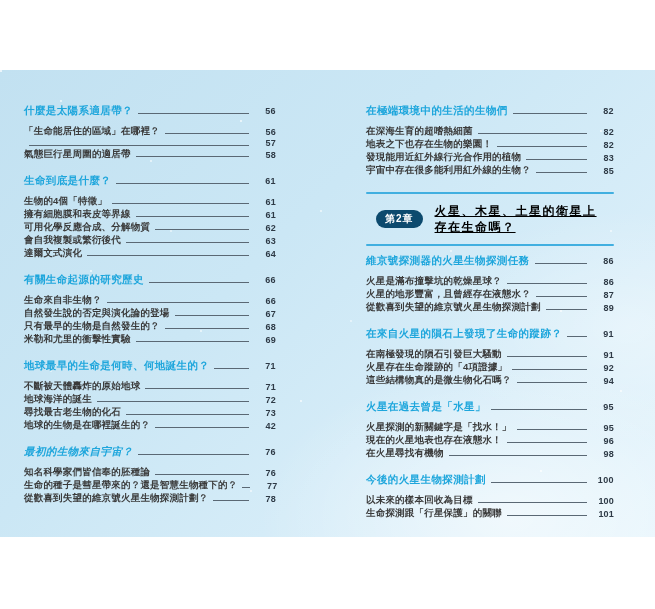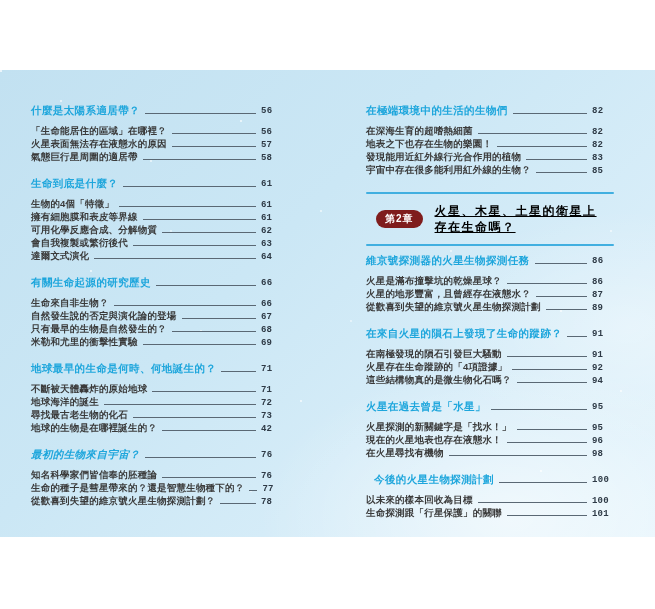--- a/index.html
+++ b/index.html
@@ -25,32 +25,32 @@
       300px 330px 0 rgba(255,255,255,.8), 120px 380px 0 rgba(255,255,255,.7),
       390px 60px 0 rgba(255,255,255,.8), 450px 180px 0 rgba(255,255,255,.7),
       520px 100px 0 rgba(255,255,255,.9), 600px 60px 0 rgba(255,255,255,.8),
       560px 240px 0 rgba(255,255,255,.8), 620px 320px 0 rgba(255,255,255,.8),
       480px 300px 0 rgba(255,255,255,.7), 540px 400px 0 rgba(255,255,255,.9),
       430px 430px 0 rgba(255,255,255,.8), 250px 420px 0 rgba(255,255,255,.7),
       350px 250px 0 rgba(255,255,255,.6), 50px 300px 0 rgba(255,255,255,.6),
       610px 160px 0 rgba(255,255,255,.7), 170px 160px 0 rgba(255,255,255,.6);
   }
   .col{position:absolute;top:104px;}
-  .col-left{left:31px;width:252px;}
+  .col-left{left:24px;width:252px;}
   .col-right{left:366px;width:248px;}
   .row{display:flex;align-items:center;white-space:nowrap;}
   .row.item{font-size:9.5px;color:#3a3a3a;font-weight:bold;margin:0 0;letter-spacing:.2px;}
   .row.head{font-size:10.5px;font-weight:bold;margin:13px 0 7px;letter-spacing:.4px;}
   .col .sec:first-child .row.head{margin-top:0;}
   .leader{flex:1;min-width:8px;height:4px;border-bottom:1px solid #5a6874;margin:0 5px;}
-  .pagenum{font-family:Liberation Mono, monospace;font-size:9px;font-weight:bold;color:#2e3a46;width:22px;flex:none;}
+  .pagenum{font-family:Liberation Sans, sans-serif;font-size:9px;font-weight:bold;color:#2e3a46;width:22px;text-align:right;flex:none;}
   .chapter{margin:15px 0 8px;}
   .chapter .rule{height:2px;background:#41afe0;border-radius:1px;}
   .chapter-body{display:flex;align-items:center;padding:9px 0;}
-  .badge{flex:none;background:#7f1d1d;color:#ffffff;font-size:10px;font-weight:bold;
+  .badge{flex:none;background:#0c4a6e;color:#ffffff;font-size:10px;font-weight:bold;
          padding:2px 9px;border-radius:10px;margin:0 12px 0 10px;letter-spacing:1px;}
   .chapter-title{font-size:12px;font-weight:bold;color:#000000;line-height:1.35;letter-spacing:1.5px;white-space:nowrap;text-decoration:underline;}
 </style>
 </head>
 <body>
 
 <div class="canvas">
   <div class="sky"></div>
 
   <div class="col col-left" id="left-col">
@@ -59,21 +59,20 @@
     <span class="label" style="color: rgb(30, 166, 220);">什麼是太陽系適居帶？</span>
     <span class="leader"></span>
     <span class="pagenum">56</span>
   </div>
         <div class="row item">
     <span class="label">「生命能居住的區域」在哪裡？</span>
     <span class="leader"></span>
     <span class="pagenum">56</span>
   </div>
         <div class="row item">
-    <span class="label">火星表面無法存在液態水的原因</span>
     <span class="leader"></span>
     <span class="pagenum">57</span>
   </div>
         <div class="row item">
     <span class="label">氣態巨行星周圍的適居帶</span>
     <span class="leader"></span>
     <span class="pagenum">58</span>
   </div>
       </div>
       <div class="sec">
@@ -291,21 +290,21 @@
     <span class="pagenum">96</span>
   </div>
           <div class="row item">
     <span class="label">在火星尋找有機物</span>
     <span class="leader"></span>
     <span class="pagenum">98</span>
   </div>
         </div>
         <div class="sec">
           <div class="row head">
-    <span class="label" style="color: rgb(30, 166, 220); margin-left: 8px;">今後的火星生物探測計劃</span>
+    <span class="label" style="color: rgb(30, 166, 220);">今後的火星生物探測計劃</span>
     <span class="leader"></span>
     <span class="pagenum">100</span>
   </div>
           <div class="row item">
     <span class="label">以未來的樣本回收為目標</span>
     <span class="leader"></span>
     <span class="pagenum">100</span>
   </div>
           <div class="row item">
     <span class="label">生命探測跟「行星保護」的關聯</span>

